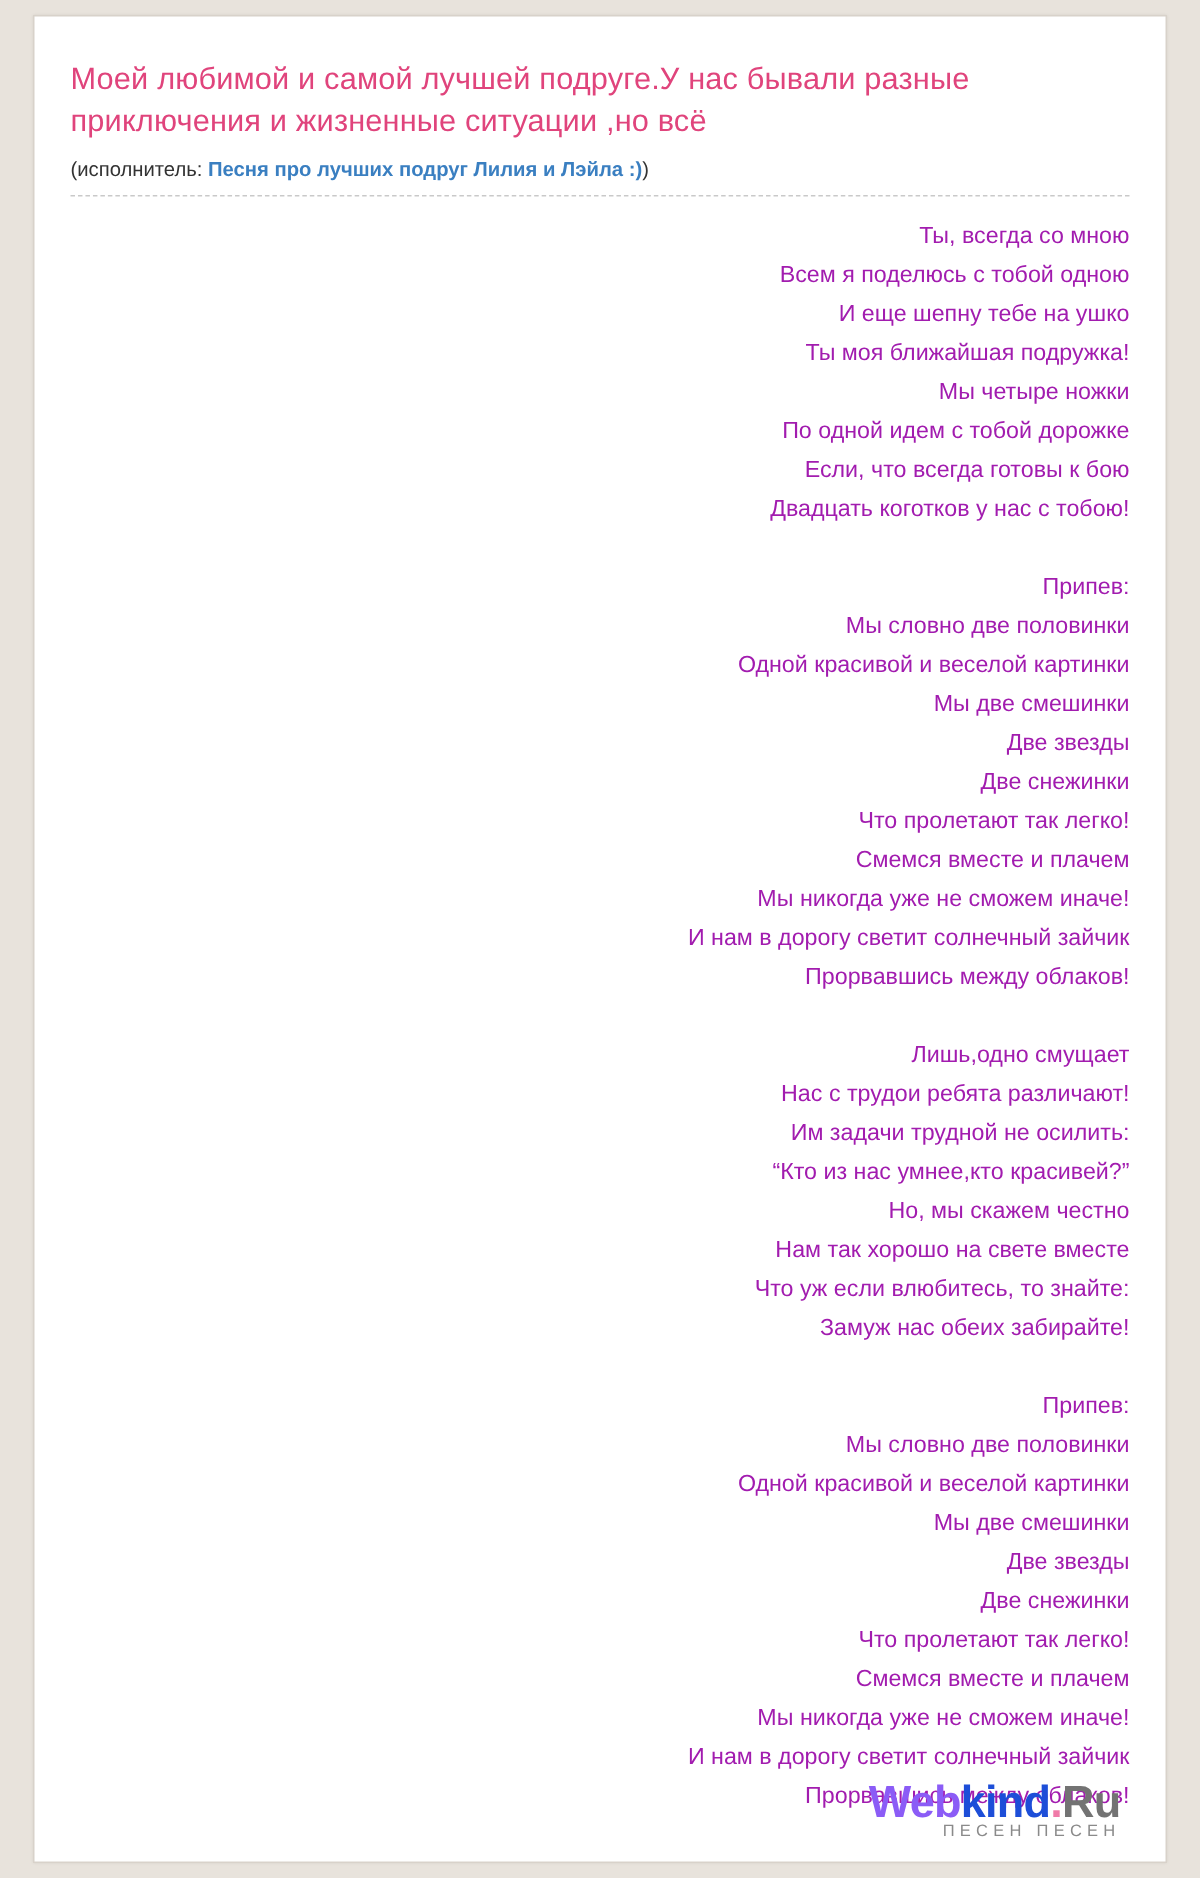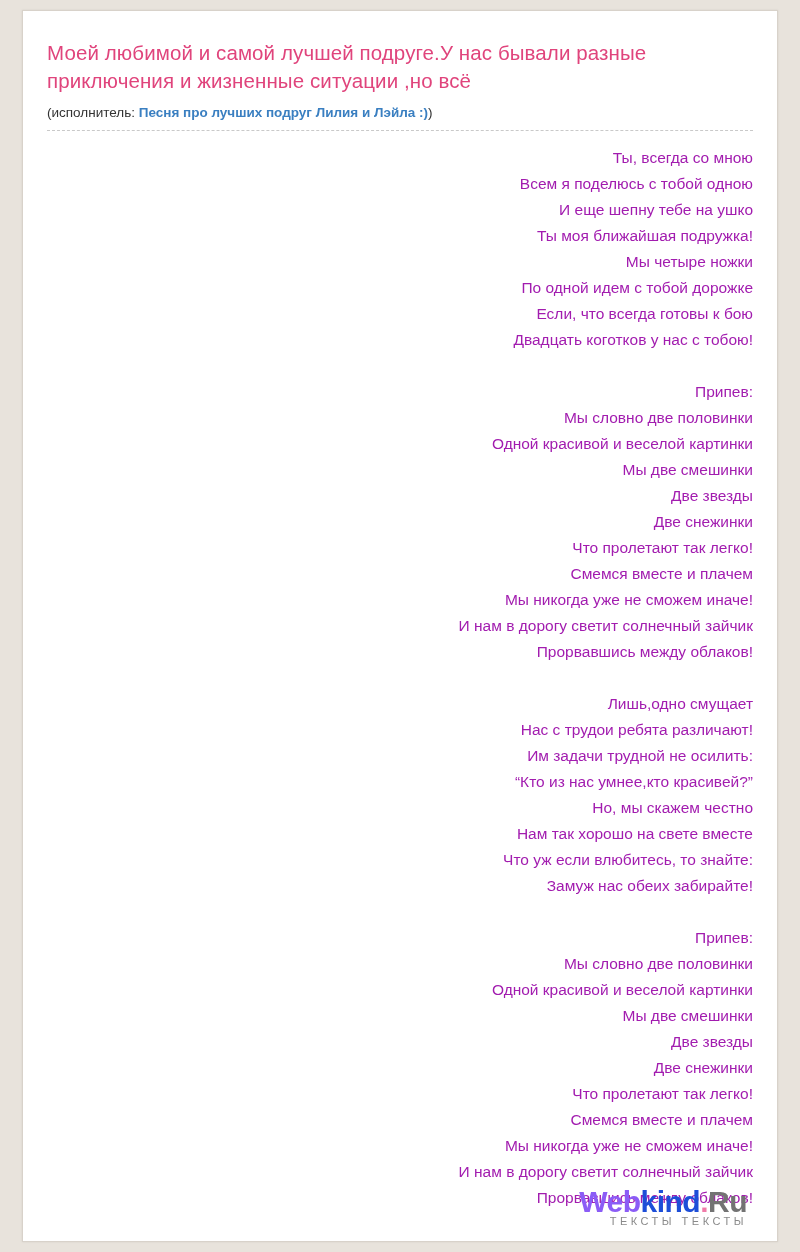--- a/index.html
+++ b/index.html
@@ -133,17 +133,17 @@
 Две звезды
 Две снежинки
 Что пролетают так легко!
 Смемся вместе и плачем
 Мы никогда уже не сможем иначе!
 И нам в дорогу светит солнечный зайчик
 Прорвавшись между облаков!</div>
 
     <div class="watermark">
       <div class="wm-main"><span class="wm-web">Web</span><span class="wm-kind">kind</span><span class="wm-dot">.</span><span class="wm-ru">Ru</span></div>
-      <div class="wm-sub">ТЕКСТЫ ТЕКСТЫ</div>
+      <div class="wm-sub">ПЕСЕН ПЕСЕН</div>
     </div>
 
   </div>
 </div>
 
 </body></html>

